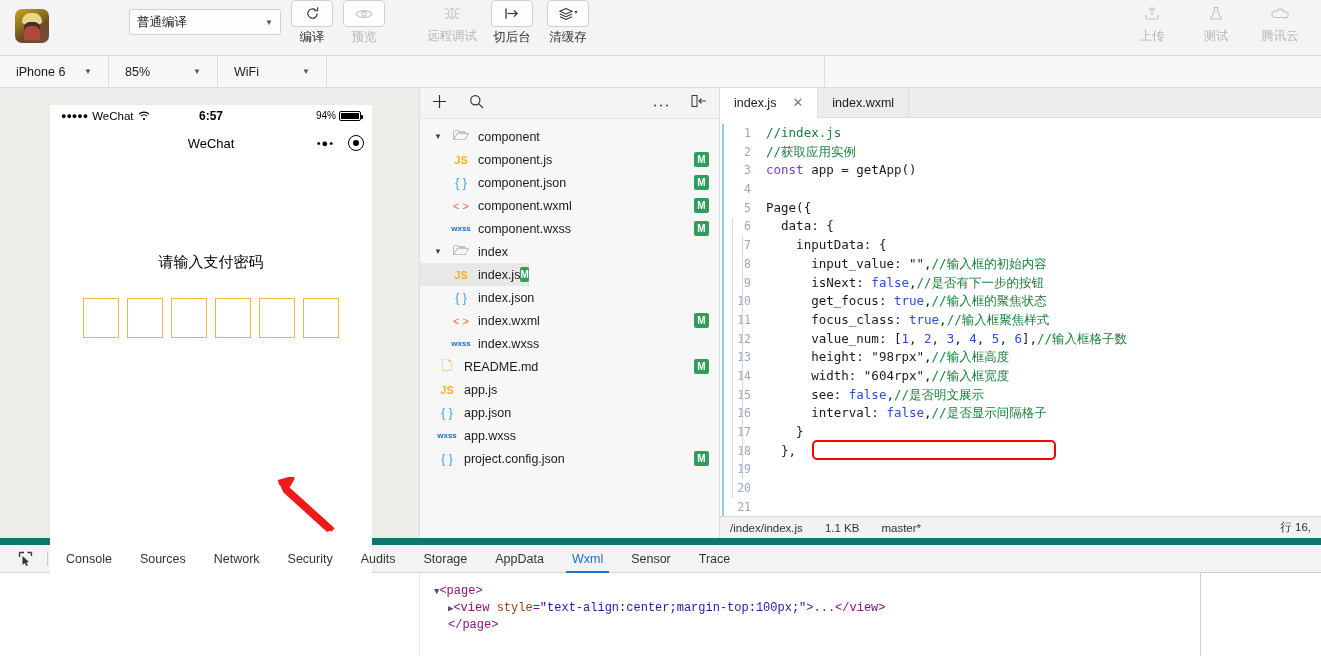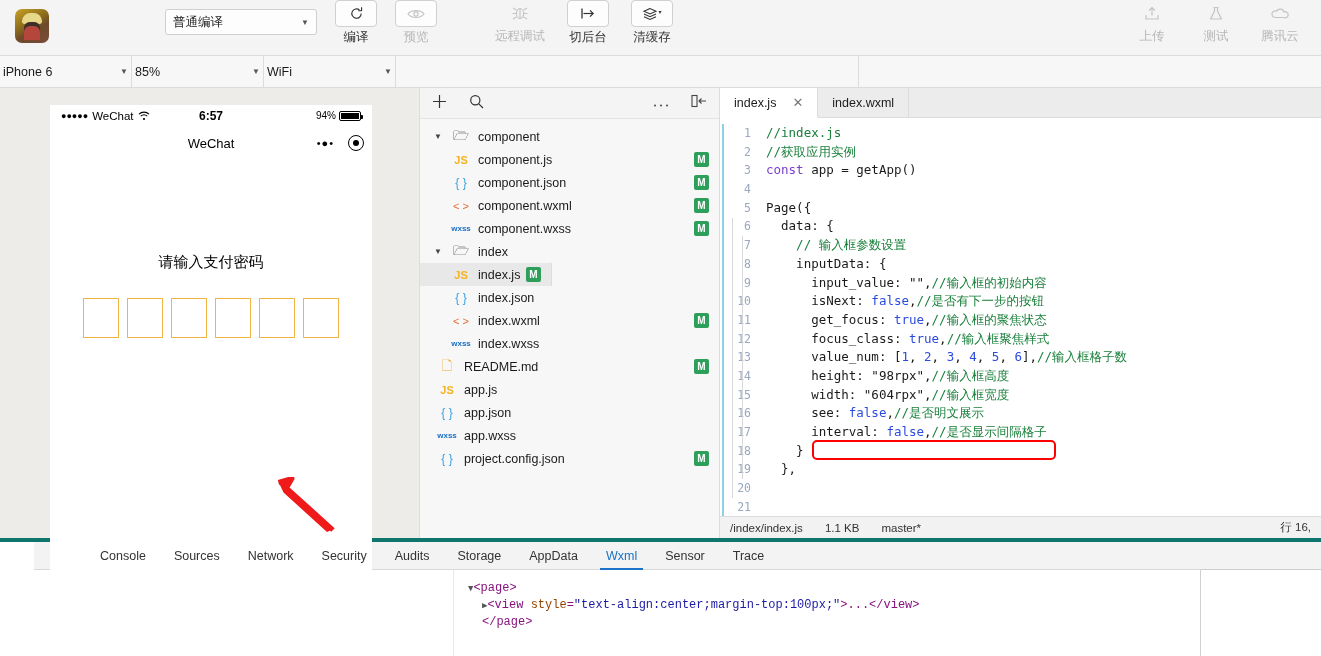--- a/index.html
+++ b/index.html
@@ -39,43 +39,43 @@
   .tb-btn {
     width: 42px; height: 27px; border-radius: 4px;
     background: #848484; display: flex; align-items: center; justify-content: center;
     color: #fff;
   }
   .tb-btn.plain { background: none; border: 1px solid #d0d0d0; background:#fdfdfd; color:#333; }
   .tb-btn.flat { background: none; border: none; color: #444; height: 26px; }
   .tb-label { font-size: 12.5px; color: #333; margin-top: 3px; line-height: 14px; white-space: nowrap; }
   .tb-label.dim { color: #b6b6b6; }
 
-  .tb-center { display: flex; align-items: flex-start; margin-left: 116px; gap: 10px; justify-content: flex-end; }
+  .tb-center { display: flex; align-items: flex-start; margin-left: 80px; gap: 2px; justify-content: flex-end; }
   .compile-select {
     width: 152px; height: 26px; margin-top: 9px;
     border: 1px solid #cfcfcf; border-radius: 3px; background: #fdfdfd;
     display: flex; align-items: center; padding: 0 7px;
     font-size: 12.5px; color: #222;
     position: relative;
   }
   .compile-select .caret { margin-left: auto; font-size: 8px; color: #555; }
   .tb-sep { width: 28px; }
 
   .tb-right { position: absolute; right: 16px; top: 0; display: flex; gap: 14px; }
 
   .ico { display: block; }
 
   
   .subbar {
     height: 32px; min-height: 32px; background: #f7f7f7;
     border-bottom: 1px solid #dcdcdc; display: flex; align-items: stretch;
   }
   .sel {
-    width: 132px; border-right: 1px solid #dcdcdc;
-    display: flex; align-items: center; padding: 0 3px; font-size: 12.5px; color: #1a1a1a;
+    width: 109px; border-right: 1px solid #dcdcdc;
+    display: flex; align-items: center; padding: 0 16px; font-size: 12.5px; color: #1a1a1a;
   }
   .sel .caret { margin-left: auto; font-size: 8px; color: #555; }
   .subbar-fill { flex: 1; border-right: 1px solid #dcdcdc; }
 
   
   .body { flex: 1; display: flex; min-height: 0; }
 
   
   .sim-pane {
     width: 420px; min-width: 420px; background: #edece9;
@@ -169,21 +169,21 @@
   .indentguide { position: absolute; top: 6px; width: 1px; background: #d8d8d8; }
   .indentguide.blue { background: #8fd0e8; width: 2px; }
 
   .statusline {
     height: 22px; min-height:22px; background: #f2f2f2; border-top: 1px solid #dcdcdc;
     display: flex; align-items: center; font-size: 11.5px; color: #333; padding: 0 10px; gap: 22px;
   }
   .statusline .right { margin-left: auto; }
 
   
-  .devtools { height: 118px; min-height: 118px; display: flex; flex-direction: column; border-top: 4px solid #0f766e; padding-left: 34px; }
+  .devtools { height: 118px; min-height: 118px; display: flex; flex-direction: column; border-top: 7px solid #0f766e; }
   .dt-tabs { height: 28px; min-height:28px; display: flex; align-items: stretch; background: #f3f3f3; border-bottom: 1px solid #d8d8d8; padding-left: 8px; }
   .dt-cursor { display:flex; align-items:center; padding: 0 10px; }
   .dt-div { width: 1px; background: #ccc; margin: 6px 4px; }
   .dt-tab { display: flex; align-items: center; padding: 0 14px; font-size: 12.5px; color: #333; position: relative; }
   .dt-tab.active { color: #1a73c8; }
   .dt-tab.active:after { content:""; position:absolute; left:8px; right:8px; bottom:-1px; height:2px; background:#1a73c8; }
   .dt-body { flex: 1; display: flex; background: #fff; }
   .dt-left-pane { width: 420px; min-width:420px; background:#fff; border-right: 1px solid #e8e8e8; }
   .dom {
     flex: 1; padding: 10px 0 0 14px; font-family: "DejaVu Sans Mono", monospace; font-size: 12px;
@@ -502,21 +502,20 @@
             <div>21</div>
           </div>
         <div class="guide-col"></div>
         <div class="code" id="code">
             <div class="cline"><span class="cmt">//index.js</span></div>
             <div class="cline"><span class="cmt">//获取应用实例</span></div>
             <div class="cline"><span class="kw">const</span><span class="plain"> app = getApp()</span></div>
             <div class="cline">&nbsp;</div>
             <div class="cline"><span class="plain">Page({</span></div>
             <div class="cline"><span class="plain">  data: {</span></div>
-            <div class="cline"><span class="cmt">    // 输入框参数设置</span></div>
             <div class="cline"><span class="plain">    inputData: {</span></div>
             <div class="cline"><span class="plain">      input_value: </span><span class="str">""</span><span class="plain">,</span><span class="cmt">//输入框的初始内容</span></div>
             <div class="cline"><span class="plain">      isNext: </span><span class="bool">false</span><span class="plain">,</span><span class="cmt">//是否有下一步的按钮</span></div>
             <div class="cline"><span class="plain">      get_focus: </span><span class="bool">true</span><span class="plain">,</span><span class="cmt">//输入框的聚焦状态</span></div>
             <div class="cline"><span class="plain">      focus_class: </span><span class="bool">true</span><span class="plain">,</span><span class="cmt">//输入框聚焦样式</span></div>
             <div class="cline"><span class="plain">      value_num: [</span><span class="num">1</span><span class="plain">, </span><span class="num">2</span><span class="plain">, </span><span class="num">3</span><span class="plain">, </span><span class="num">4</span><span class="plain">, </span><span class="num">5</span><span class="plain">, </span><span class="num">6</span><span class="plain">],</span><span class="cmt">//输入框格子数</span></div>
             <div class="cline"><span class="plain">      height: </span><span class="str">"98rpx"</span><span class="plain">,</span><span class="cmt">//输入框高度</span></div>
             <div class="cline"><span class="plain">      width: </span><span class="str">"604rpx"</span><span class="plain">,</span><span class="cmt">//输入框宽度</span></div>
             <div class="cline"><span class="plain">      see: </span><span class="bool">false</span><span class="plain">,</span><span class="cmt">//是否明文展示</span></div>
             <div class="cline"><span class="plain">      interval: </span><span class="bool">false</span><span class="plain">,</span><span class="cmt">//是否显示间隔格子</span></div>

